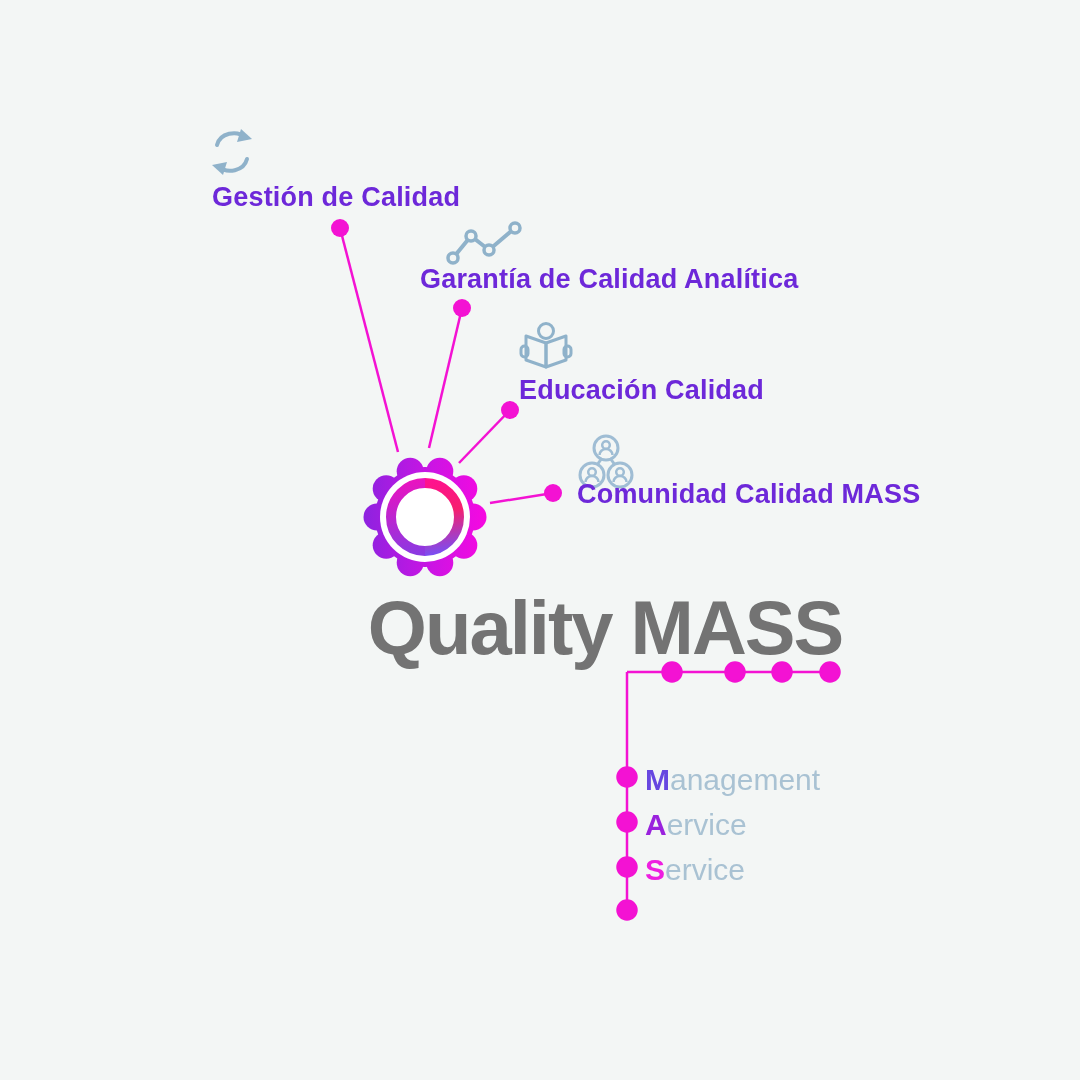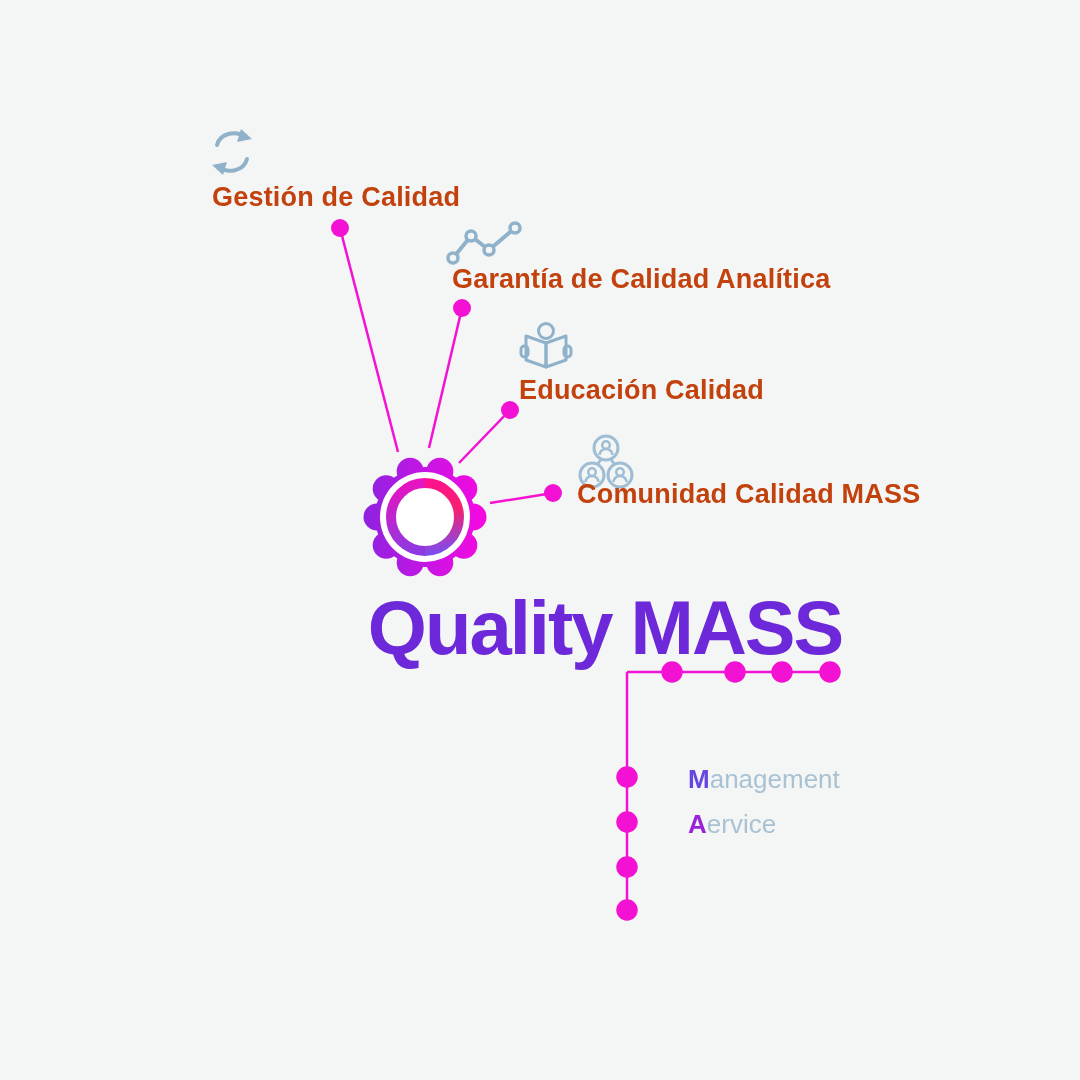--- a/index.html
+++ b/index.html
@@ -5,32 +5,31 @@
   html,body{margin:0;padding:0;}
   body{
     width:1080px;height:1080px;position:relative;overflow:hidden;
     background:#f3f6f5;
     font-family:"Liberation Sans", sans-serif;
   }
   .layer{position:absolute;inset:0;width:1080px;height:1080px;}
   .svg-layer{z-index:1;}
   .txt{position:absolute;z-index:2;white-space:nowrap;}
   .service-label{
-    color:#c2410c;font-size:27px;font-weight:600;letter-spacing:.2px;
+    color:#6d28d9;font-size:27px;font-weight:600;letter-spacing:.2px;
   }
   .icon{position:absolute;z-index:2;}
   .brand-title{
     left:345px;top:584px;width:520px;text-align:center;
-    font-size:76px;font-weight:600;letter-spacing:-2px;color:#6d28d9;
+    font-size:76px;font-weight:600;letter-spacing:-2px;color:#737373;
   }
   .acronym{position:absolute;left:645px;top:757px;z-index:2;}
   .acronym-item{
-    font-size:26px;line-height:45px;font-weight:500;color:#a9c2d3;
+    font-size:30px;line-height:45px;font-weight:500;color:#a9c2d3;
     white-space:nowrap;
-    margin-left:43px;
   }
   .acronym-item .letter{font-weight:700;}
 </style>
 </head>
 <body>
 
 <svg class="layer svg-layer" viewBox="0 0 1080 1080">
   <defs>
     <linearGradient id="petalGrad" gradientUnits="userSpaceOnUse" x1="360" y1="517" x2="492" y2="517">
       <stop offset="0" stop-color="#8a23df"></stop>
@@ -138,28 +137,31 @@
       <circle cx="15" cy="38" r="3.8"></circle>
       <path d="M8.5 48 A6.5 6 0 0 1 21.5 48"></path>
       <circle cx="43" cy="38" r="3.8"></circle>
       <path d="M36.5 48 A6.5 6 0 0 1 49.5 48"></path>
     </g>
   </g>
 </svg>
 
 <div class="txt service-label" style="left:212px;top:182px;">Gestión de Calidad</div>
 
-<div class="txt service-label" style="left:452px;top:264px;">Garantía de Calidad Analítica</div>
+<div class="txt service-label" style="left:420px;top:264px;">Garantía de Calidad Analítica</div>
 
 <div class="txt service-label" style="left:519px;top:375px;">Educación Calidad</div>
 
 <div class="txt service-label" style="left:577px;top:479px;">Comunidad Calidad MASS</div>
 
 <div class="txt brand-title">Quality MASS</div>
 
 <div class="acronym">
   <div class="acronym-item">
     <span class="letter" style="color:#6747e0">M</span><span>anagement</span>
   </div>
   <div class="acronym-item">
     <span class="letter" style="color:#9a22dd">A</span><span>ervice</span>
   </div>
+  <div class="acronym-item">
+    <span class="letter" style="color:#ee1fe0">S</span><span>ervice</span>
+  </div>
 </div>
 
 </body></html>

